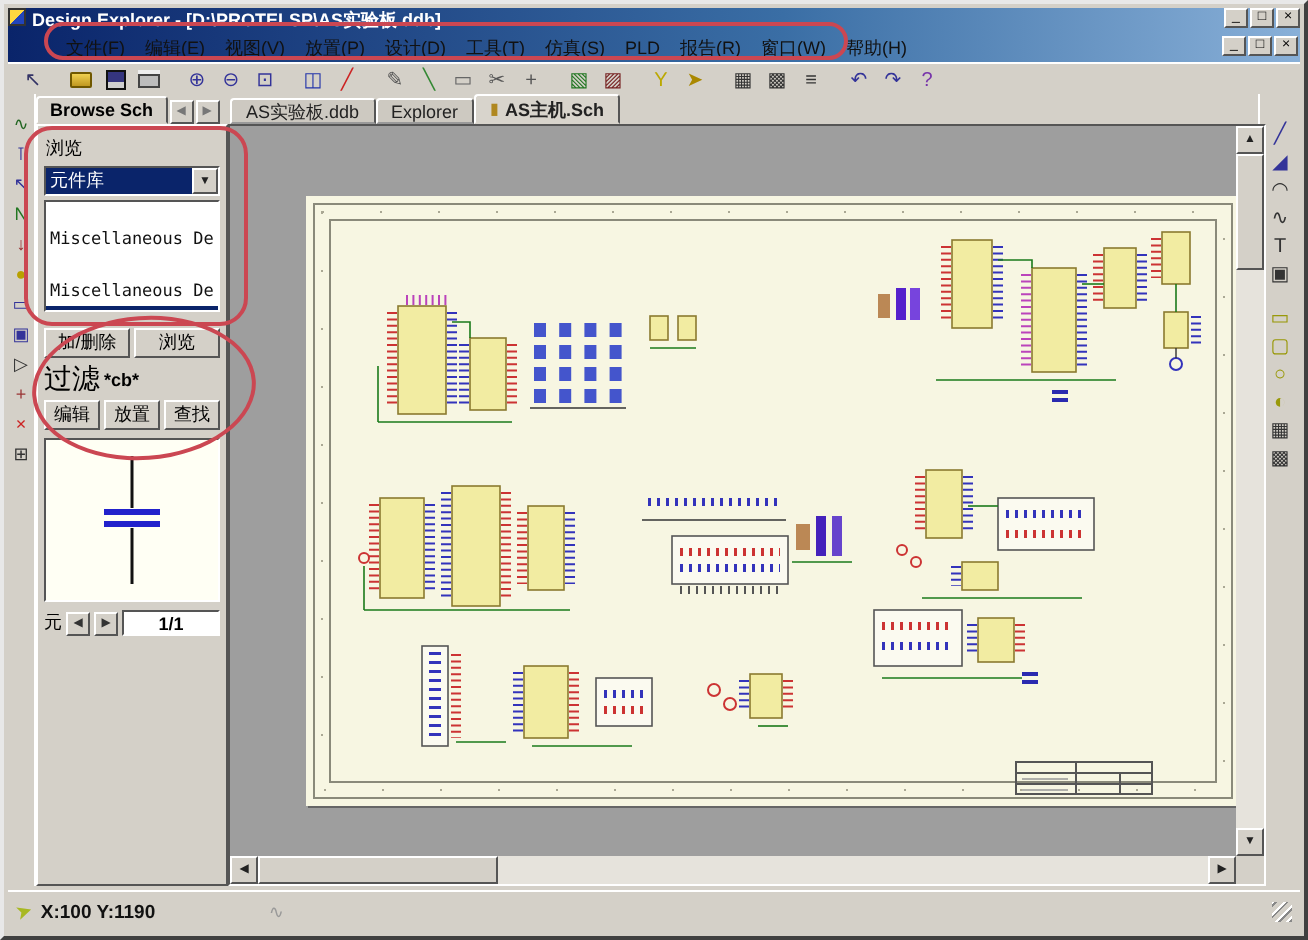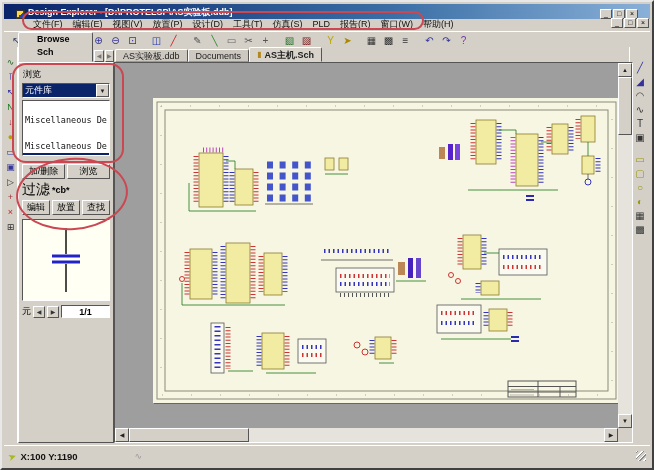--- a/index.html
+++ b/index.html
@@ -2,23 +2,23 @@
 <html><head>
 <meta charset="utf-8">
 <style>
   html,body{margin:0;padding:0;background:#b0aca4;}
   *{box-sizing:border-box;}
   .window{position:relative;width:654px;height:470px;background:#d4d0c8;
     border:2px solid;border-color:#e8e8e8 #404040 #404040 #e8e8e8;
     font-family:"Liberation Sans","DejaVu Sans",sans-serif;overflow:hidden;}
 
   
-  .titlebar{position:absolute;left:2px;top:2px;right:2px;height:15px;
+  .titlebar{position:absolute;left:2px;top:2px;right:2px;height:28px;
     background:linear-gradient(90deg,#0a246a,#3a6ea5 60%,#89b0d8);
-    display:flex;align-items:flex-end;padding:0 12px;color:#fff;}
+    display:flex;align-items:flex-start;padding:0 0;color:#fff;}
   .app-ico{width:9px;height:9px;margin-right:3px;
     background:linear-gradient(135deg,#ffd840 50%,#2244bb 50%);border:1px solid #333;}
   .titletext{font-size:9px;font-weight:bold;white-space:nowrap;flex:1;}
   .winbtns{display:flex;gap:1px;}
   .winbtn{width:12px;height:10px;background:#d4d0c8;font-size:7px;line-height:8px;
     text-align:center;color:#000;border:1px solid;border-color:#fff #555 #555 #fff;}
 
   
   .menubar{position:absolute;left:2px;top:15px;right:2px;height:14px;display:flex;
     align-items:center;padding-left:24px;}
@@ -33,21 +33,21 @@
   .tb .g{pointer-events:none;}
   .tb.css-folder .g{width:11px;height:8px;background:linear-gradient(#f0d050,#c09820);
     border:1px solid #705800;border-radius:1px;}
   .tb.css-floppy .g{width:10px;height:10px;background:#35357e;border:1px solid #111;
     box-shadow:inset 0 -3px 0 #cfcfcf;}
   .tb.css-printer .g{width:11px;height:7px;background:#bdbdbd;border:1px solid #444;
     box-shadow:0 -2px 0 #eee;}
 
   
   .side-tabrow{position:absolute;left:16px;top:45px;width:96px;height:15px;display:flex;align-items:flex-end;}
-  .side-tab{height:30px;padding:0 18px;font-size:9px;font-weight:bold;background:#d4d0c8;
+  .side-tab{height:14px;padding:0 6px;font-size:9px;font-weight:bold;background:#d4d0c8;
     border:1px solid;border-color:#fff #555 #d4d0c8 #fff;border-radius:2px 2px 0 0;line-height:13px;}
   .spin{width:12px;height:12px;background:#d4d0c8;font-size:6px;text-align:center;line-height:11px;
     color:#777;border:1px solid;border-color:#fff #555 #555 #fff;margin-left:1px;}
   .doc-tabrow{position:absolute;left:113px;top:45px;width:518px;height:15px;display:flex;align-items:flex-end;}
   .dtab{height:13px;padding:0 7px;font-size:9px;background:#cdc9c1;color:#222;
     border:1px solid;border-color:#fff #555 #999 #fff;border-radius:2px 2px 0 0;line-height:12px;
     display:flex;align-items:center;gap:3px;white-space:nowrap;}
   .dtab.active{height:15px;background:#d8d4cc;font-weight:bold;border-bottom-color:#d8d4cc;}
   .tab-icon{color:#b08820;font-size:8px;}
   .dtab:not(.active) .tab-icon{display:none;}
@@ -249,21 +249,21 @@
     <span class="spin">◀</span>
     <span class="spin">▶</span>
   </div>
 
   <div class="doc-tabrow">
 
   <span class="dtab">
         <span>AS实验板.ddb</span>
       </span>
       <span class="dtab">
-        <span>Documents</span>
+        <span>Explorer</span>
       </span>
       <span class="dtab active">
         <span class="tab-icon">▮</span>
         <span>AS主机.Sch</span>
       </span>
     </div>
 
   <div class="left-tools">
 
   <span class="lt" style="color: rgb(34, 102, 34);">∿</span>

